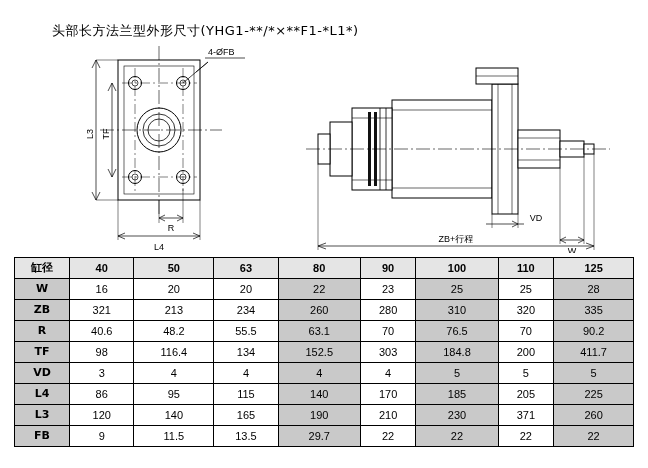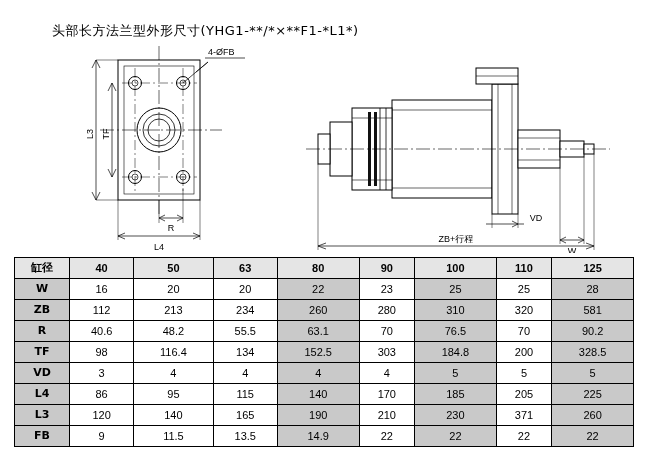--- a/index.html
+++ b/index.html
@@ -215,28 +215,28 @@
           <td>20</td>
           <td>20</td>
           <td class="alt">22</td>
           <td>23</td>
           <td class="alt">25</td>
           <td>25</td>
           <td class="alt">28</td>
         </tr>
         <tr>
           <td class="hdr">ZB</td>
-          <td>112</td>
+          <td>321</td>
           <td>213</td>
           <td>234</td>
           <td class="alt">260</td>
           <td>280</td>
           <td class="alt">310</td>
           <td>320</td>
-          <td class="alt">581</td>
+          <td class="alt">335</td>
         </tr>
         <tr>
           <td class="hdr">R</td>
           <td>40.6</td>
           <td>48.2</td>
           <td>55.5</td>
           <td class="alt">63.1</td>
           <td>70</td>
           <td class="alt">76.5</td>
           <td>70</td>
@@ -244,21 +244,21 @@
         </tr>
         <tr>
           <td class="hdr">TF</td>
           <td>98</td>
           <td>116.4</td>
           <td>134</td>
           <td class="alt">152.5</td>
           <td>303</td>
           <td class="alt">184.8</td>
           <td>200</td>
-          <td class="alt">328.5</td>
+          <td class="alt">411.7</td>
         </tr>
         <tr>
           <td class="hdr">VD</td>
           <td>3</td>
           <td>4</td>
           <td>4</td>
           <td class="alt">4</td>
           <td>4</td>
           <td class="alt">5</td>
           <td>5</td>
@@ -284,21 +284,21 @@
           <td>210</td>
           <td class="alt">230</td>
           <td>371</td>
           <td class="alt">260</td>
         </tr>
         <tr>
           <td class="hdr">FB</td>
           <td>9</td>
           <td>11.5</td>
           <td>13.5</td>
-          <td class="alt">14.9</td>
+          <td class="alt">29.7</td>
           <td>22</td>
           <td class="alt">22</td>
           <td>22</td>
           <td class="alt">22</td>
         </tr>
       </tbody>
   </table>
 
 </div>
 

